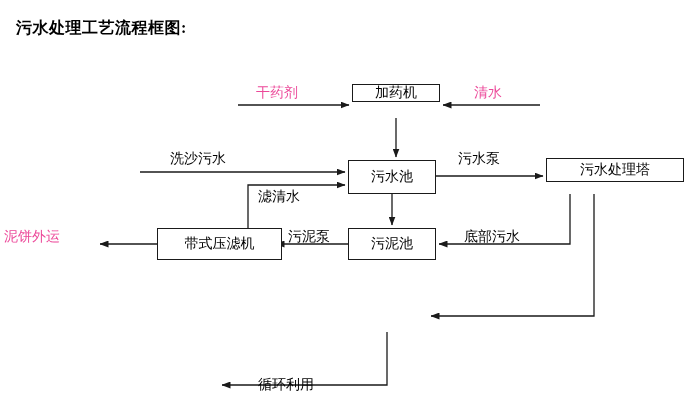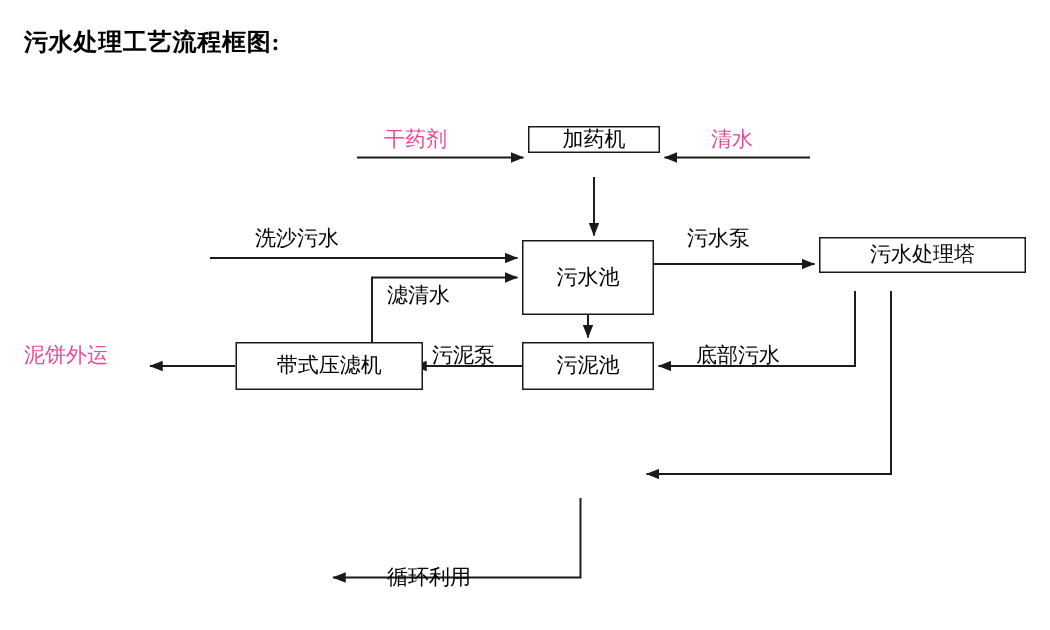--- a/index.html
+++ b/index.html
@@ -100,40 +100,40 @@
 
       <path d="M387,332 L387,385 L222,385" marker-end="url(#ah)"></path>
 
     </g>
   </svg>
 
   <div class="node" style="left:352px; top:84px; width:88px; height:18px;">
     <span>加药机</span>
   </div>
 
-  <div class="node" style="left:348px; top:160px; width:88px; height:50px;">
+  <div class="node" style="left:348px; top:160px; width:88px; height:34px;">
     <span>污水池</span>
   </div>
 
   <div class="node" style="left:546px; top:158px; width:138px; height:24px;">
     <span>污水处理塔</span>
   </div>
 
   <div class="node" style="left:157px; top:228px; width:125px; height:32px;">
     <span>带式压滤机</span>
   </div>
 
   <div class="node" style="left:348px; top:228px; width:88px; height:32px;">
     <span>污泥池</span>
   </div>
 
 
   <div class="ext-label" style="left:256px; top:84px;">干药剂</div>
   <div class="ext-label" style="left:474px; top:84px;">清水</div>
-  <div class="ext-label" style="left:16px; top:228px;">泥饼外运</div>
+  <div class="ext-label" style="left:4px; top:228px;">泥饼外运</div>
 
   <div class="edge-label" style="left:170px; top:150px;">洗沙污水</div>
   <div class="edge-label" style="left:258px; top:188px;">滤清水</div>
   <div class="edge-label" style="left:458px; top:150px;">污水泵</div>
   <div class="edge-label" style="left:288px; top:228px;">污泥泵</div>
   <div class="edge-label" style="left:464px; top:228px;">底部污水</div>
   <div class="edge-label" style="left:258px; top:376px;">循环利用</div>
 
 </div>
 

